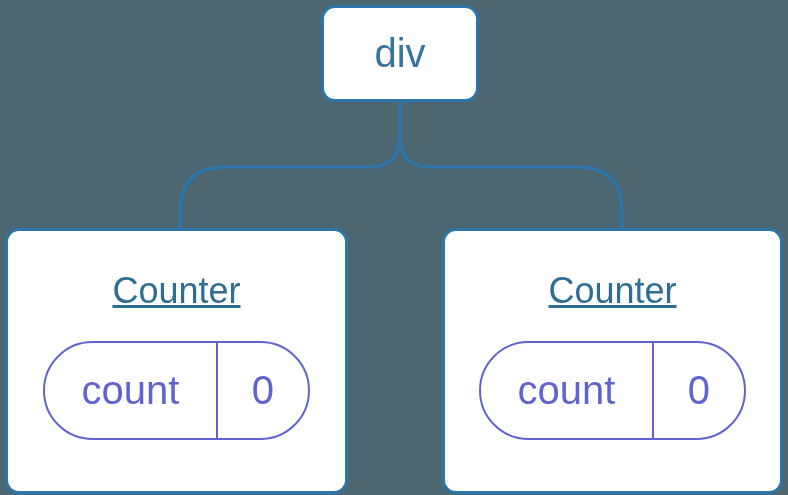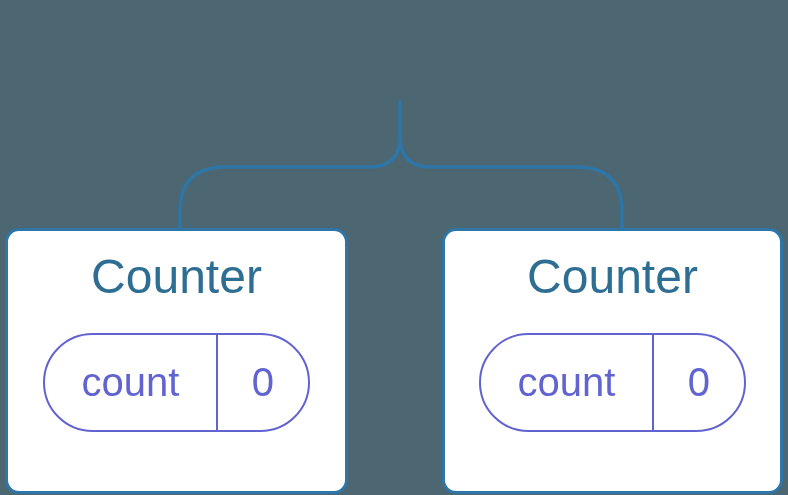--- a/index.html
+++ b/index.html
@@ -57,25 +57,26 @@
     border: 3.5px solid #2D76A7;
     border-radius: 14px;
     display: flex;
     flex-direction: column;
     align-items: center;
   }
   .counter-card.left  { left: 5px;   width: 343px; }
   .counter-card.right { left: 442px; width: 341px; }
 
   .counter-title {
-    margin-top: 22px;
-    font-size: 48px;
+    margin-top: 42px;
+    font-size: 36px;
     line-height: 1;
     font-weight: 500;
     color: #2F6E93;
+    text-decoration: underline;
   }
 
   .state-pill {
     margin-top: 32px;
     width: 267px;
     height: 99px;
     border: 2px solid #6164D0;
     border-radius: 50px;
     display: flex;
     align-items: stretch;
@@ -103,20 +104,23 @@
 </head>
 <body>
 
 <div class="stage">
 
   <svg class="connector-svg" viewBox="0 0 788 495" xmlns="http://www.w3.org/2000/svg">
     <path class="connector-path" d="M 400 100 L 400 137 Q 400 167 369 167 L 225 167 Q 180 167 180 212 L 180 230"></path>
     <path class="connector-path" d="M 400 100 L 400 137 Q 400 167 431 167 L 577 167 Q 622 167 622 212 L 622 230"></path>
   </svg>
 
+  <div class="root-node">
+    <span>div</span>
+  </div>
 
   <div class="counter-card left">
     <div class="counter-title">Counter</div>
     <div class="state-pill">
       <div class="state-key">count</div>
       <div class="state-divider"></div>
       <div class="state-value">0</div>
     </div>
   </div>
 

